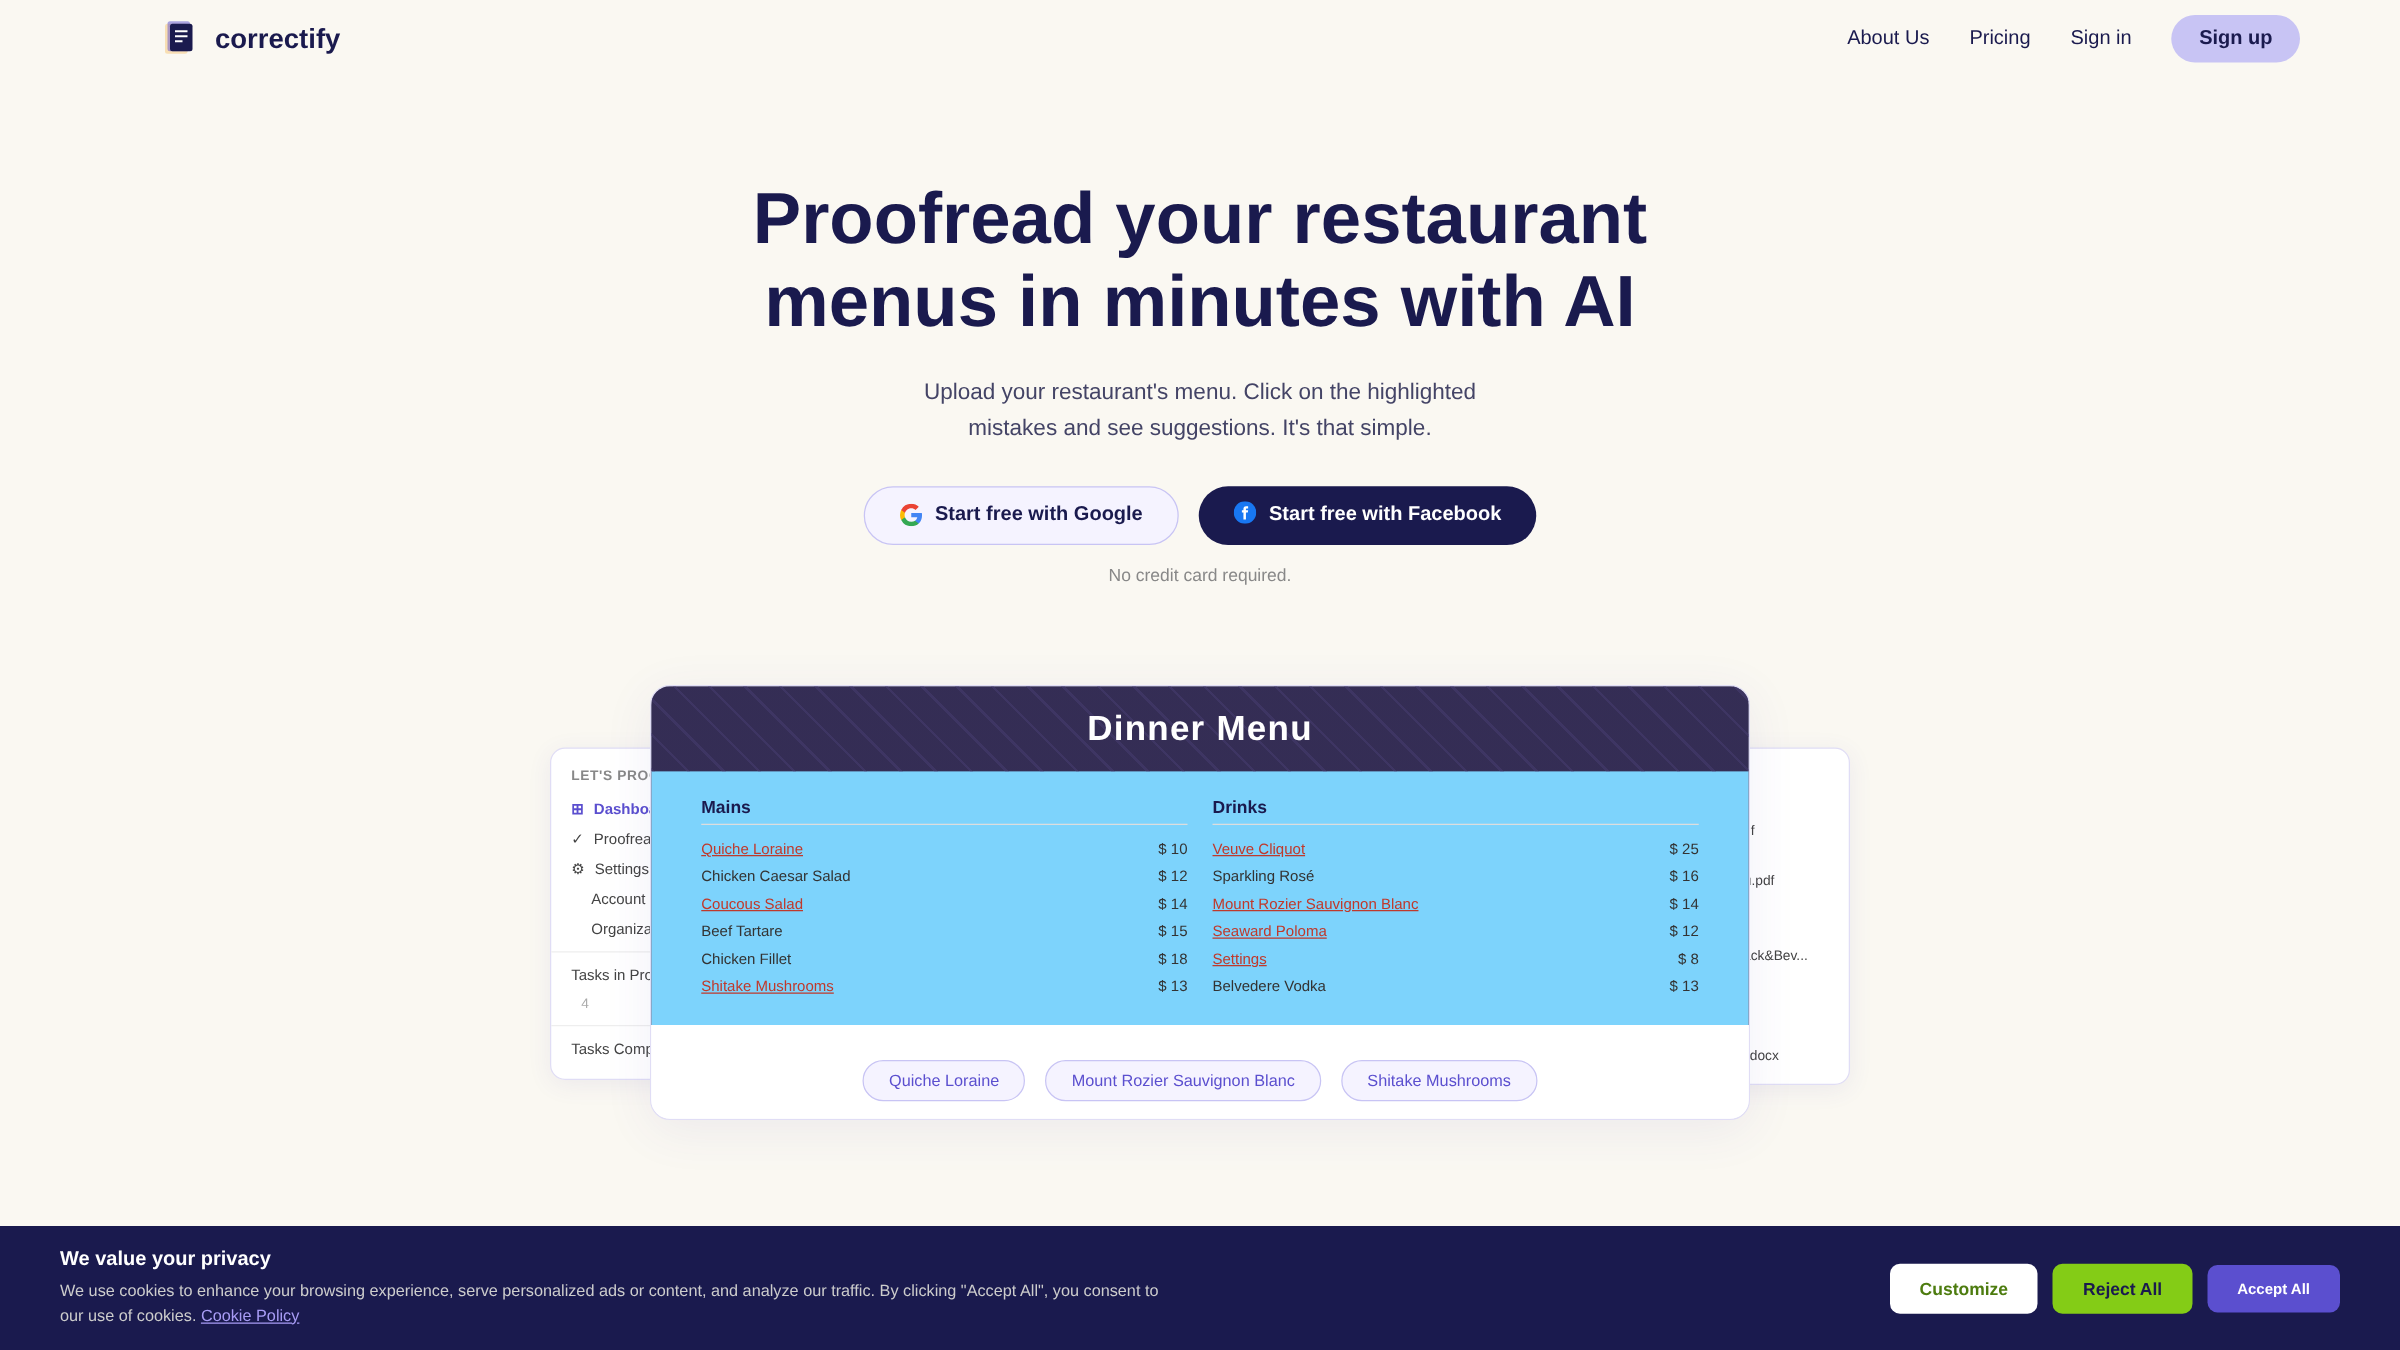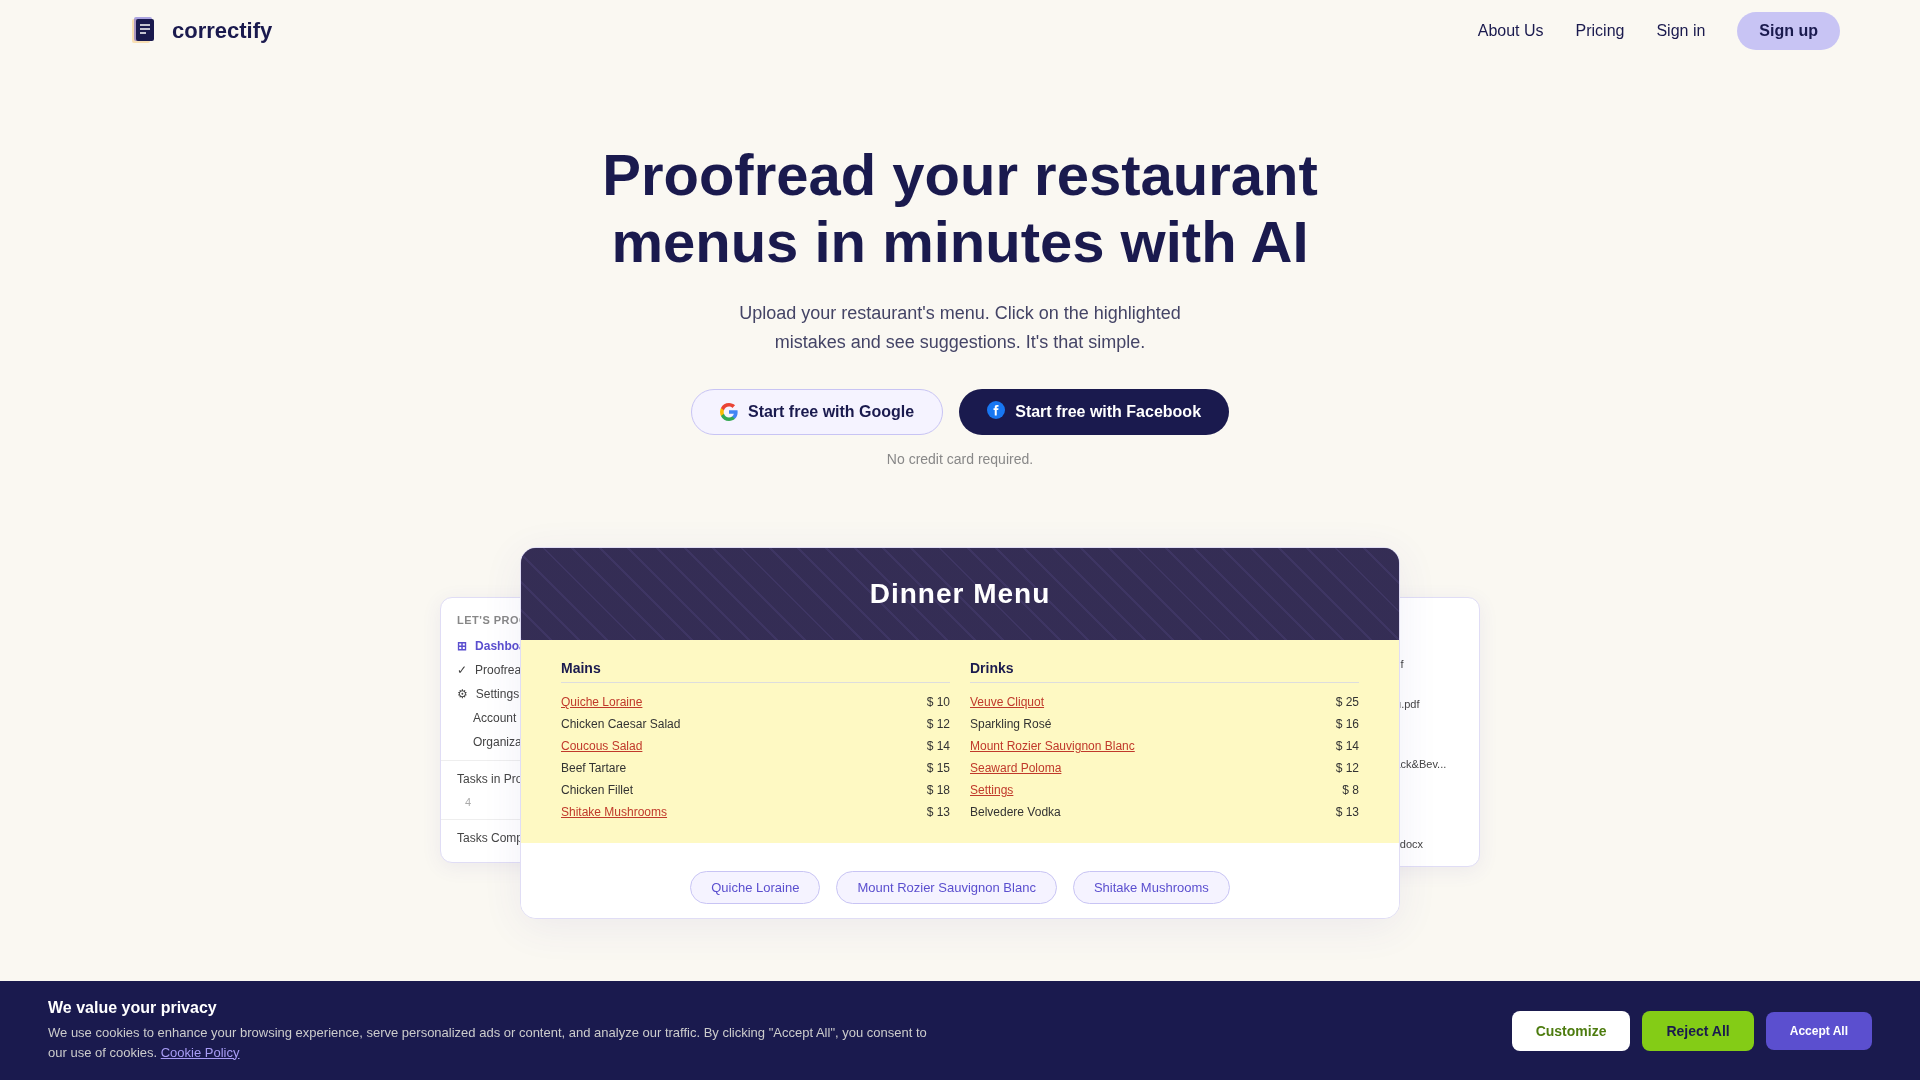--- a/index.html
+++ b/index.html
@@ -137,35 +137,35 @@
     }
 
     
     .dinner-menu {
       background: #3a3560;
       border-radius: 0;
       overflow: hidden;
     }
     .dinner-menu-bg {
       position: relative;
-      height: 92px;
+      height: 68px;
       background: linear-gradient(rgba(50,42,80,0.7), rgba(50,42,80,0.7)),
         repeating-linear-gradient(45deg, #5a5090 0px, #5a5090 2px, transparent 2px, transparent 20px);
       display: flex;
       align-items: center;
       justify-content: center;
     }
     .dinner-menu-title {
       color: #fff;
       font-size: 28px;
       font-weight: 700;
       letter-spacing: 1px;
     }
     .menu-table {
-      background: #fef9c3;
+      background: #7dd3fc;
       width: 100%;
       padding: 20px 30px;
     }
     .menu-cols {
       display: flex;
       gap: 0;
     }
     .menu-col {
       flex: 1;
       padding: 0 10px;

